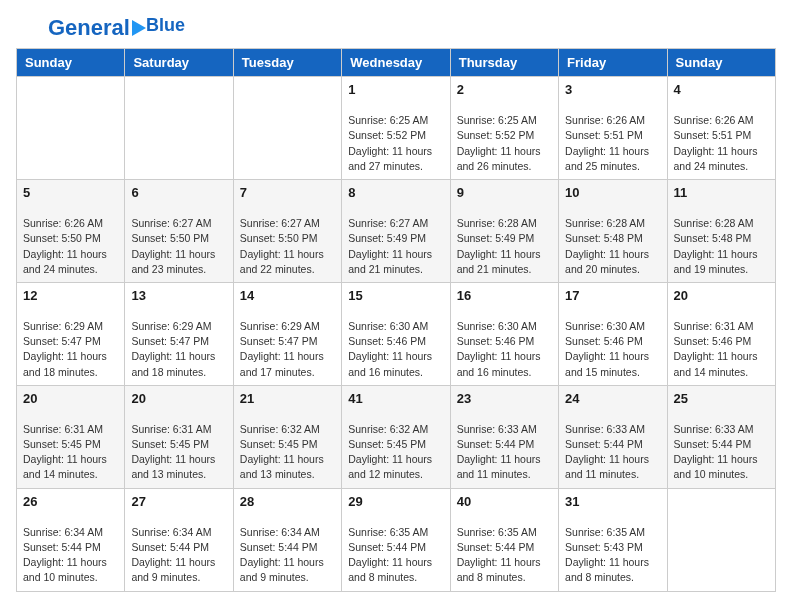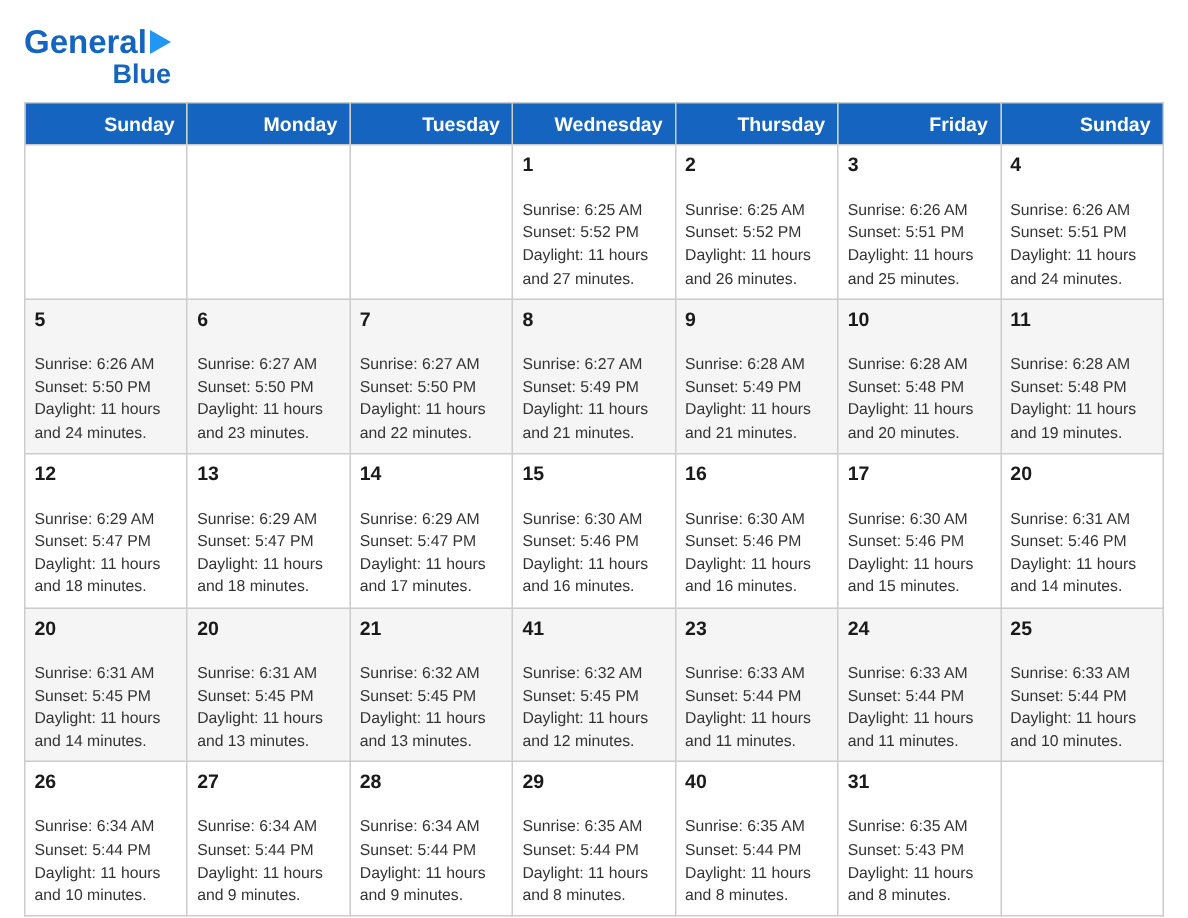--- a/index.html
+++ b/index.html
@@ -11,22 +11,23 @@
       padding: 16px;
     }
     .header {
       display: flex;
       justify-content: space-between;
       align-items: flex-start;
       margin-bottom: 8px;
     }
     .logo {
       display: flex;
-      flex-direction: column;
-      align-items: flex-end;
+      flex-direction: row;
+      align-items: flex-start;
+      margin-left: 32px;
     }
     .logo-text {
       font-size: 22px;
       font-weight: bold;
       color: #1a1a1a;
       line-height: 1.1;
     }
     .logo-text span.blue { color: #1565c0; }
     .logo-arrow {
       width: 0; height: 0;
@@ -54,21 +55,21 @@
       margin-top: 2px;
     }
     .calendar {
       width: 100%;
       border-collapse: collapse;
       border: 1px solid #ccc;
     }
     .calendar th {
       background: #1565c0;
       color: #fff;
-      text-align: right;
+      text-align: left;
       padding: 6px 8px;
       font-size: 13px;
       font-weight: bold;
       border: 1px solid #ccc;
     }
     .calendar td {
       vertical-align: top;
       padding: 5px 6px;
       border: 1px solid #ccc;
       width: 14.28%;
@@ -117,21 +118,21 @@
   <div class="title-section">
     <div class="month-title"></div>
     <div class="subtitle"></div>
   </div>
 </div>
 
 <table class="calendar">
   <thead>
     <tr>
     <th>Sunday</th>
-        <th>Monday</th>
+        <th>Saturday</th>
         <th>Tuesday</th>
         <th>Wednesday</th>
         <th>Thursday</th>
         <th>Friday</th>
         <th>Sunday</th>
       </tr>
   </thead>
   <tbody id="calendar-body">
   <tr class="row-odd">
         <td class="empty-cell"></td>

